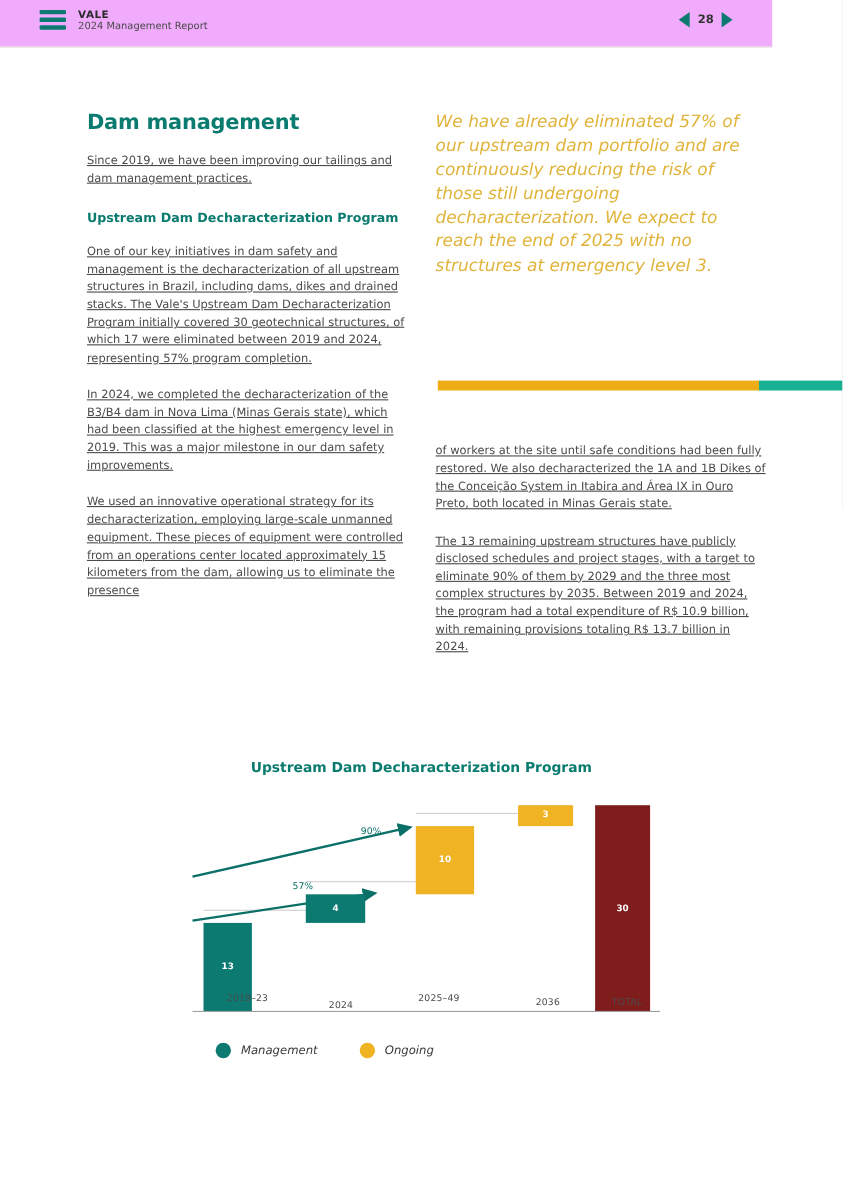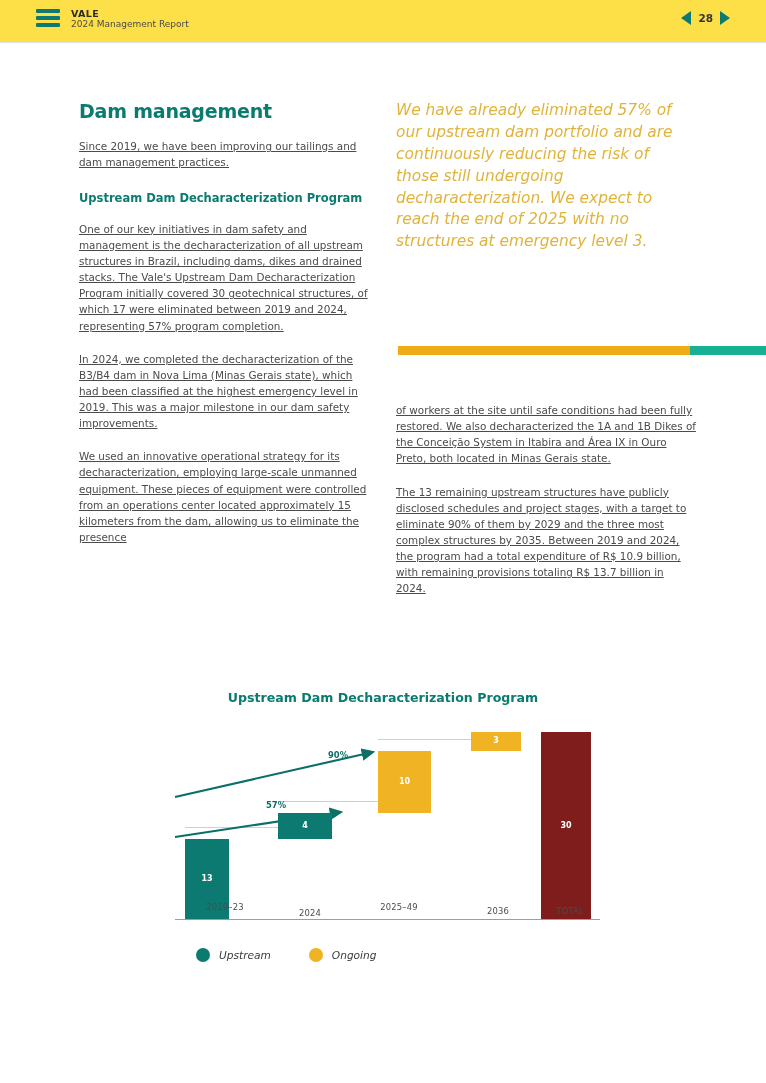--- a/index.html
+++ b/index.html
@@ -12,22 +12,22 @@
   #page {
     position: relative;
     width: 766px; height: 1083px;
     background: #ffffff;
     overflow: hidden;
   }
 
   
   #header {
     position: absolute; top: 0; left: 0;
-    width: 766px; height: 43px;
-    background: #fde047;
+    width: 702px; height: 43px;
+    background: #f0abfc;
     border-bottom: 1px solid #e2e2e2;
   }
   #header-left {
     position: absolute; left: 36px; top: 7px;
     display: flex; align-items: center; gap: 11px;
   }
   .hamburger { display: flex; flex-direction: column; gap: 3px; width: 24px; }
   .hamburger span {
     display: block; height: 4px; width: 24px;
     background: #0d7a72; border-radius: 1px;
@@ -111,21 +111,21 @@
   .connector { position: absolute; background: #cfcfcf; height: 1px; }
   .axis-line {
     position: absolute; left: 10px; bottom: 0;
     width: 425px; height: 1.5px; background: #9e9e9e;
   }
   .xtick {
     position: absolute; text-align: center;
     font-size: 8.4px; color: #4b4b4b; letter-spacing: .2px;
   }
   .pct-label {
-    position: absolute; font-size: 8.4px; font-weight: bold; color: #0a6f67; padding-left: 43px;
+    position: absolute; font-size: 8.4px; font-weight: normal; color: #0a6f67; padding-left: 43px;
   }
   #legend {
     position: absolute; left: 196px; top: 268px;
     display: flex; align-items: center; gap: 38px;
   }
   .legend-item { display: flex; align-items: center; gap: 9px; }
   .legend-dot { width: 14px; height: 14px; border-radius: 50%; }
   .legend-text { font-size: 10.6px; font-style: italic; color: #3a3a3a; }
 </style>
 </head>
@@ -220,21 +220,21 @@
       <div class="xtick" style="left:0px;top:182px;width:120px;">2019–23</div>
       <div class="xtick" style="left:85px;top:188px;width:120px;">2024</div>
       <div class="xtick" style="left:174px;top:182px;width:120px;">2025–49</div>
       <div class="xtick" style="left:273px;top:186px;width:120px;">2036</div>
       <div class="xtick" style="left:345px;top:186px;width:120px;">TOTAL</div>
     </div>
 
     <div id="legend">
       <div class="legend-item">
         <div class="legend-dot" id="dot0" style="background: rgb(13, 122, 114);"></div>
-        <div class="legend-text">Upstream</div>
+        <div class="legend-text">Management</div>
       </div>
       <div class="legend-item">
         <div class="legend-dot" id="dot1" style="background: rgb(240, 179, 35);"></div>
         <div class="legend-text">Ongoing</div>
       </div>
     </div>
   </div>
 
 </div>
 

